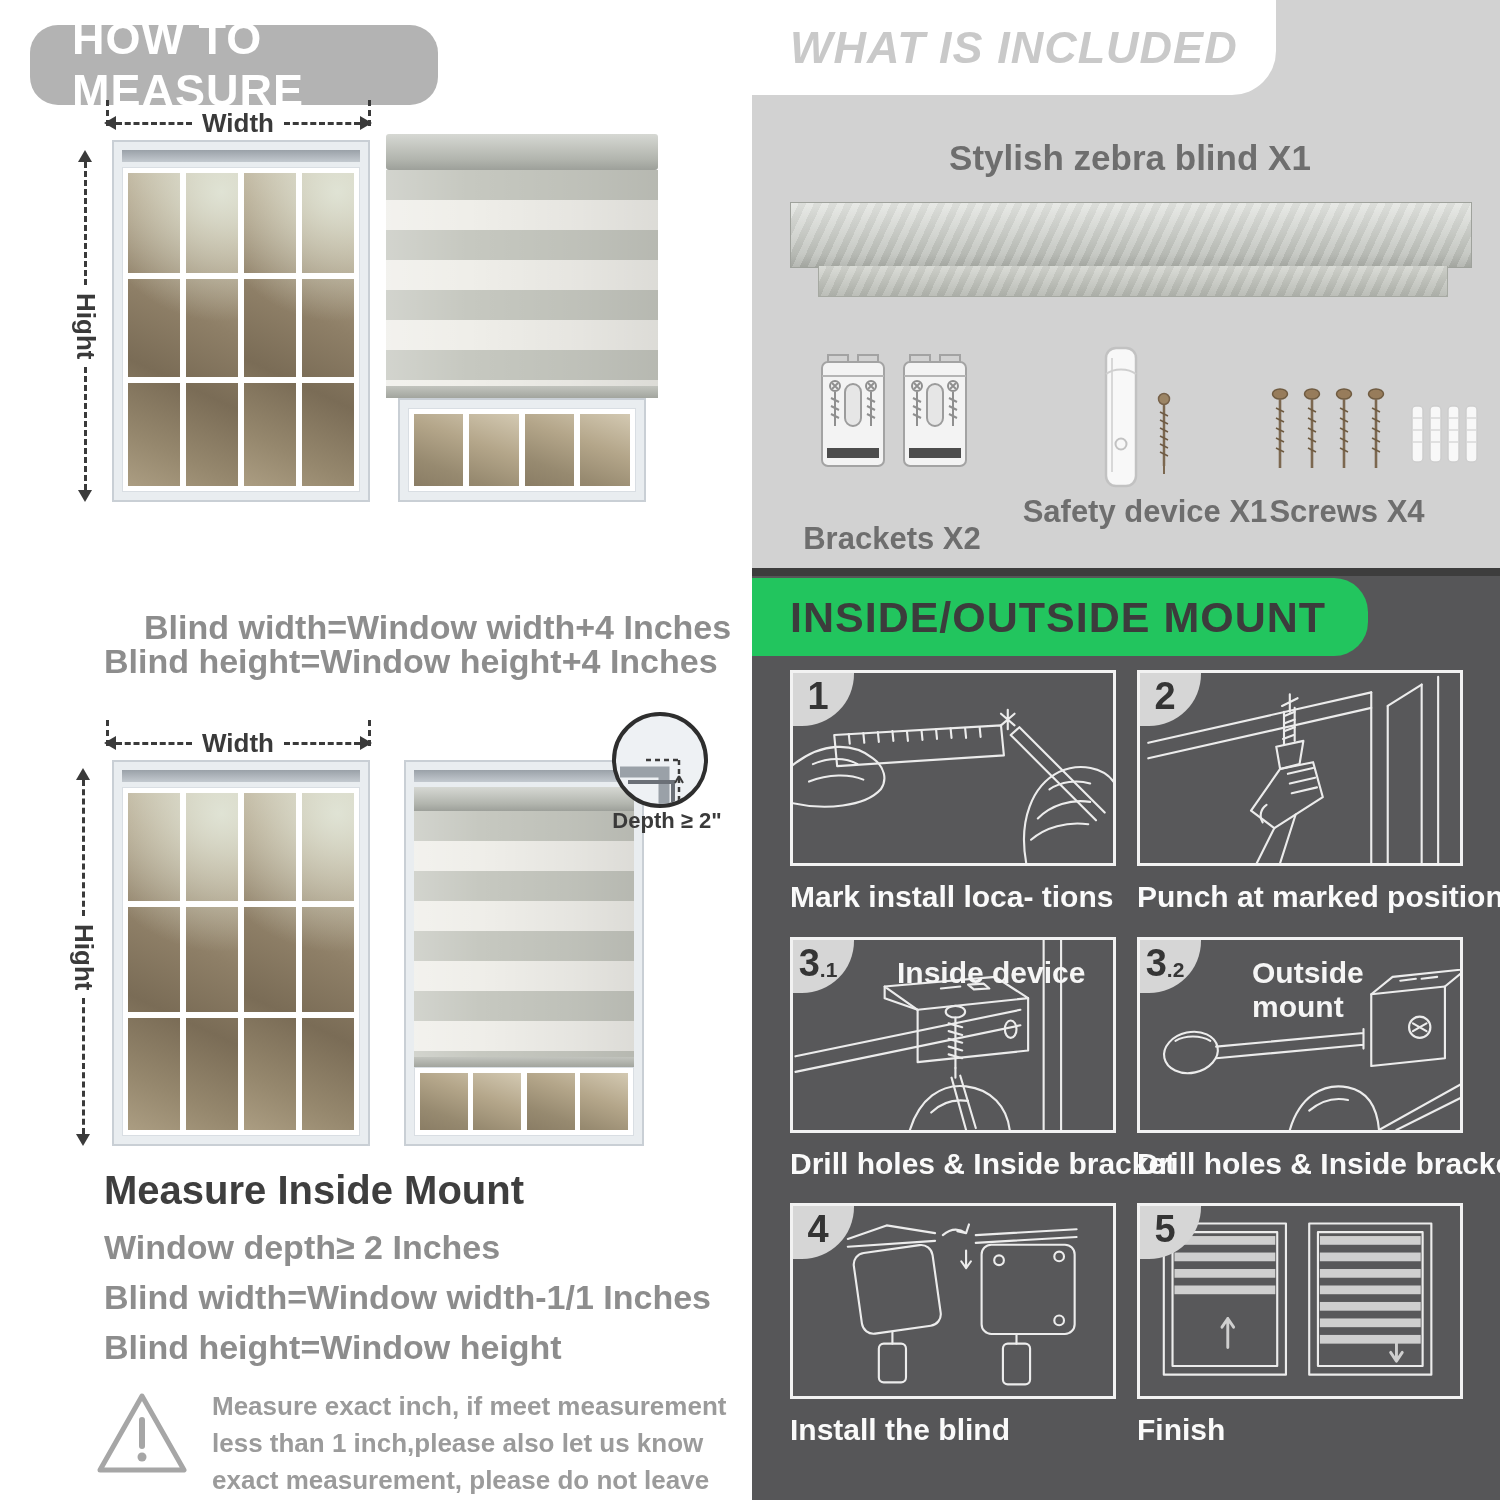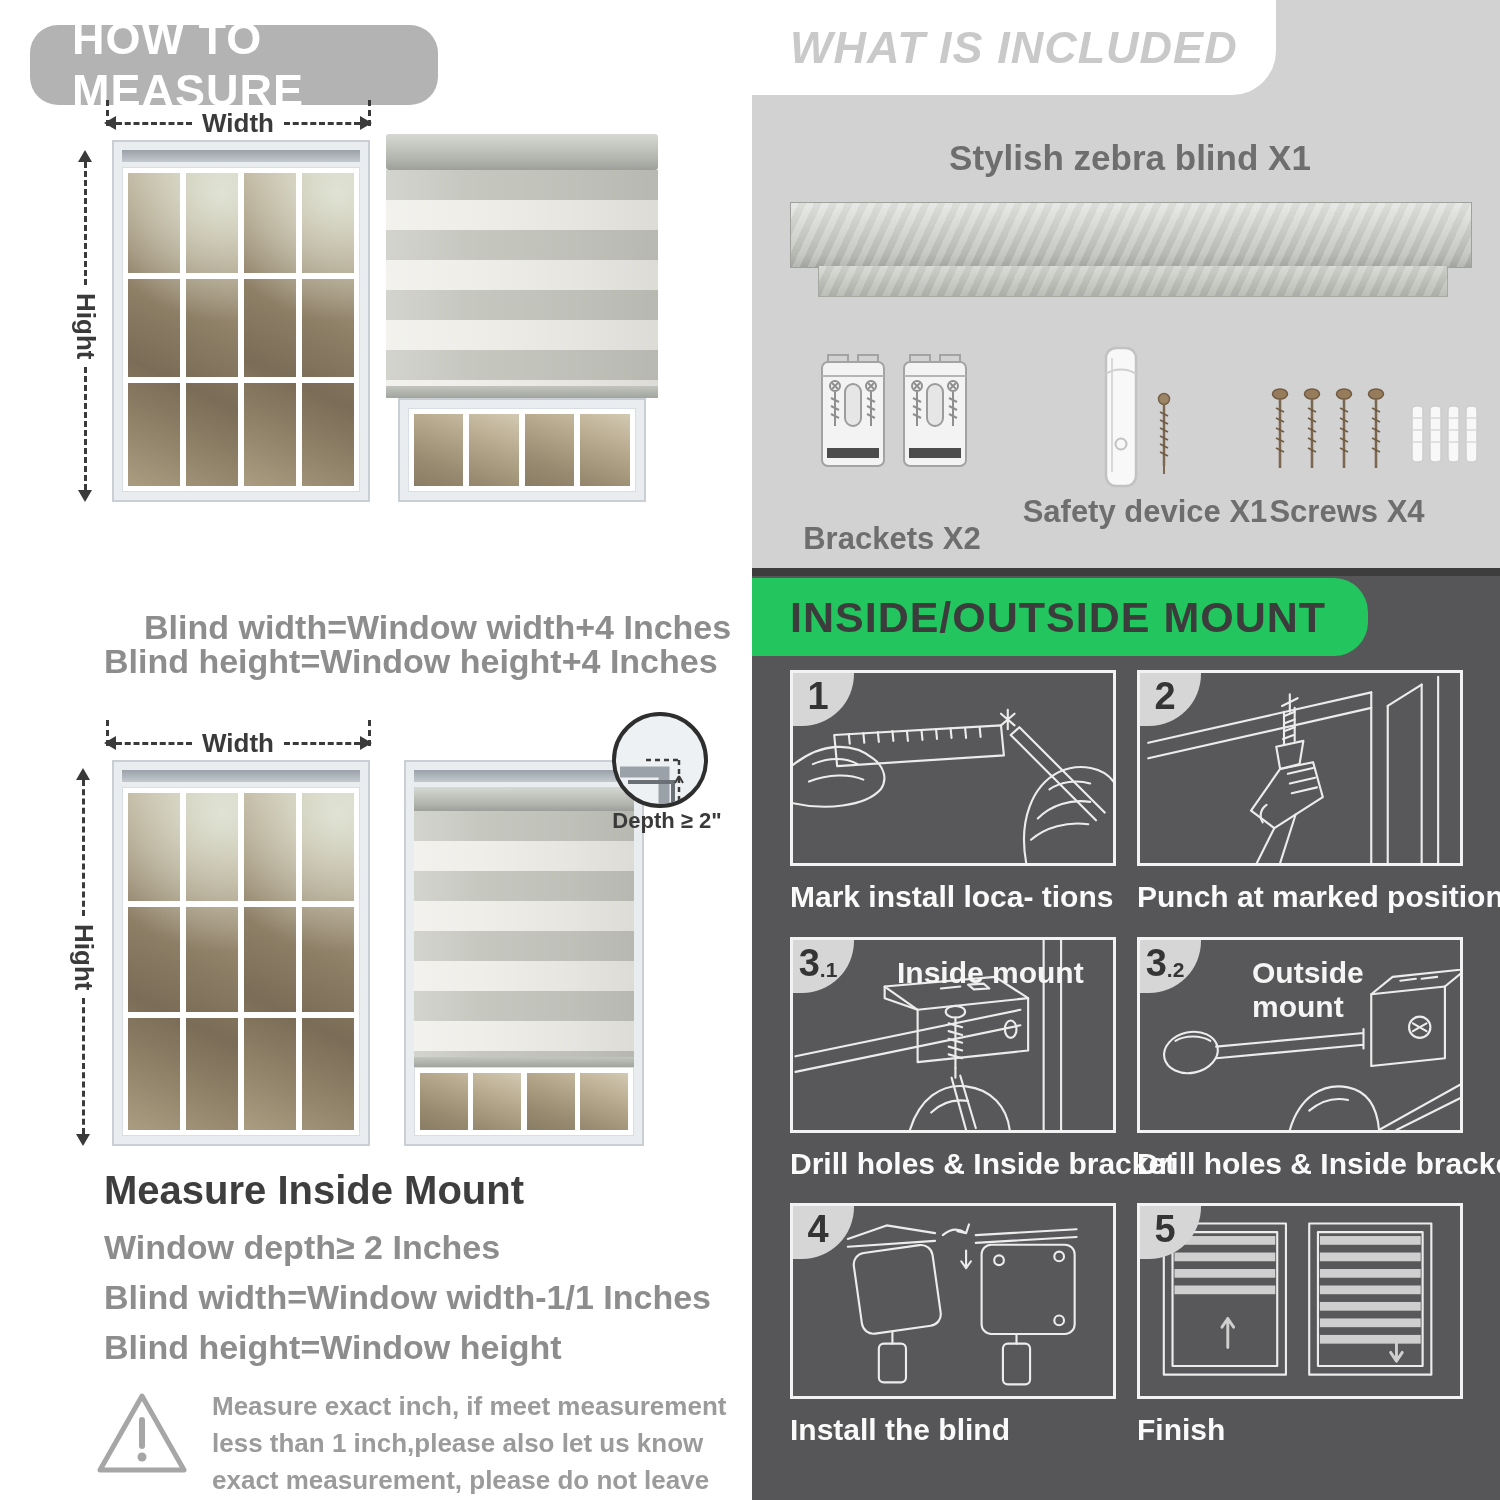--- a/index.html
+++ b/index.html
@@ -342,21 +342,21 @@
       <path d="M158,86 L172,90 M158,94 L172,98 M158,102 L172,106 M158,110 L172,114 M158,118 L172,122"></path>
       <path d="M165,132 L165,142"></path>
       <path d="M161,142 L176,196 M170,140 L186,194"></path>
       <path d="M118,196 C128,164 150,148 176,151 C202,154 218,172 221,196"></path>
       <path d="M140,178 C150,168 164,164 178,166"></path>
     </svg>
     <div class="badge">
         <span class="n">3</span>
         <span class="s">.1</span>
       </div>
-    <div class="ptitle">Inside mount</div>
+    <div class="ptitle">Inside device</div>
   </div>
   <div class="caption" style="left:790px;top:1147px;">Drill holes &amp;  Inside bracket</div>
 
   <div class="panel" style="left:1137px;top:937px;">
     <svg class="lineart" width="320" height="190" viewBox="0 0 325 196" fill="none" stroke="#ececec" stroke-width="2.2" stroke-linecap="round" stroke-linejoin="round">
       <ellipse cx="50" cy="116" rx="28" ry="21" transform="rotate(-12 50 116)"></ellipse>
       <path d="M34,104 C44,98 60,98 70,104"></path>
       <path d="M76,110 L228,96 M76,122 L228,108 M228,92 l0,20"></path>
       <path d="M236,56 L312,48 L312,122 L236,130 Z"></path>
       <path d="M236,56 L258,38 L334,30 L312,48"></path>

